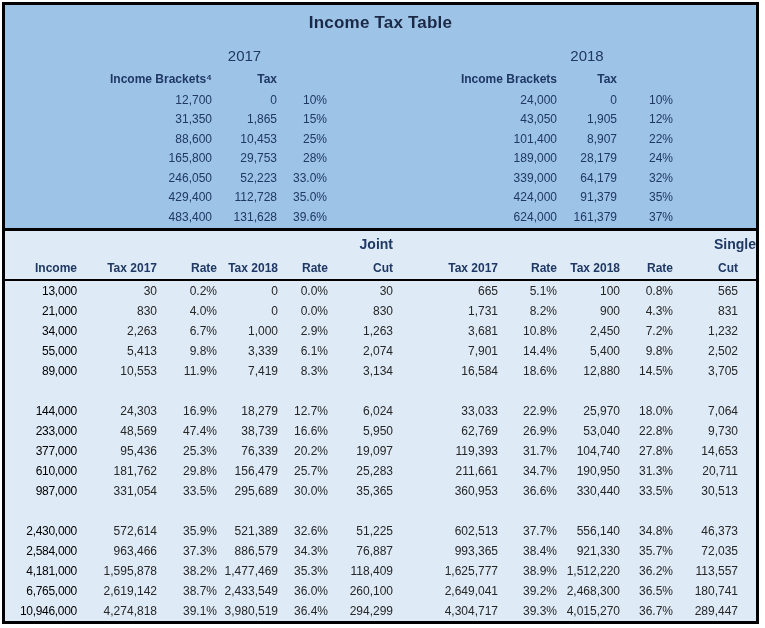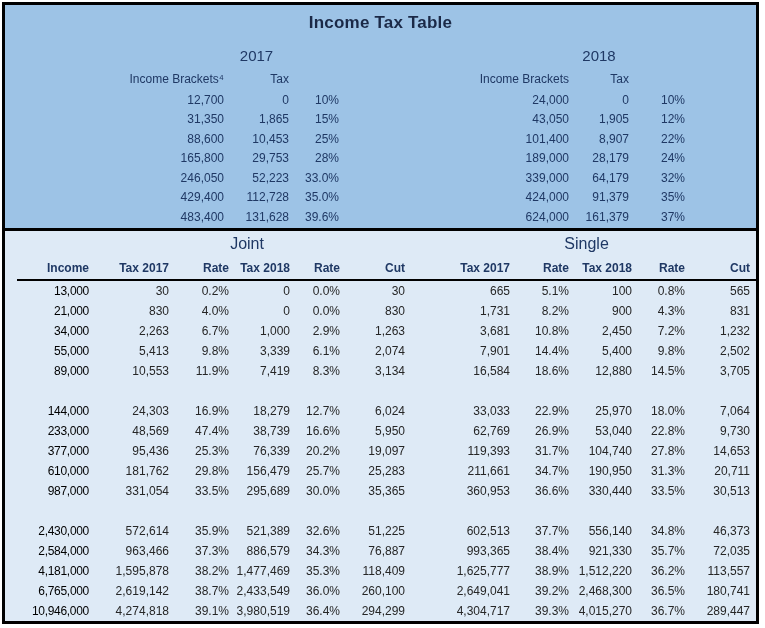--- a/index.html
+++ b/index.html
@@ -11,36 +11,36 @@
   .sheet{
     position:absolute; left:2px; top:2px; width:757px; height:622px;
     border:3px solid var(--line); box-sizing:border-box; background:var(--bottom-bg);
   }
   
   .top{position:relative; height:223px; background:var(--top-bg); overflow:hidden;}
   .title{
     position:absolute; top:8px; left:0; width:100%; text-align:center;
     font-size:17px; font-weight:bold; color:#1b2947; letter-spacing:0.2px;
   }
-  table{border-collapse:collapse; table-layout:fixed;margin-left:12px;}
+  table{border-collapse:collapse; table-layout:fixed;}
   .bracket{position:absolute; top:37px; font-size:12px; color:var(--hdr);}
   .t2017{left:0; width:322px;}
   .t2018{left:322px; width:346px;}
   .bracket td{height:19.5px; padding:0; text-align:right; white-space:nowrap; overflow:hidden;}
   .bracket .year-row td{height:26px;}
   .bracket .year{text-align:center; font-size:15px; font-weight:normal;}
-  .bracket .hdr-row td{height:22px; font-weight:normal;}
+  .bracket .hdr-row td{height:22px; font-weight:bold;}
   
   .divider{height:3px; background:var(--line);}
   
   .bottom{height:390px; background:var(--bottom-bg); overflow:hidden;}
   .cmp{width:751px; font-size:12px;}
   .cmp th,.cmp td{padding:0; text-align:right; white-space:nowrap; overflow:hidden; height:20px;}
   .cmp .group-row td{height:26px; border:none;}
-  .cmp .group{text-align:center; font-weight:normal; font-size:16px; color:var(--hdr);}
+  .cmp .group{font-weight:bold; font-size:14px; color:var(--hdr);}
   .cmp .cols-row th{height:22px; font-weight:bold; color:var(--hdr); border-bottom:2px solid var(--line);}
   .cmp tbody td{color:var(--data);}
   .cmp td.income{font-weight:normal; color:var(--income); letter-spacing:-0.3px;}
   .cmp .spacer td{height:20px;}
 </style>
 </head>
 <body>
 
 <div class="sheet">
 

